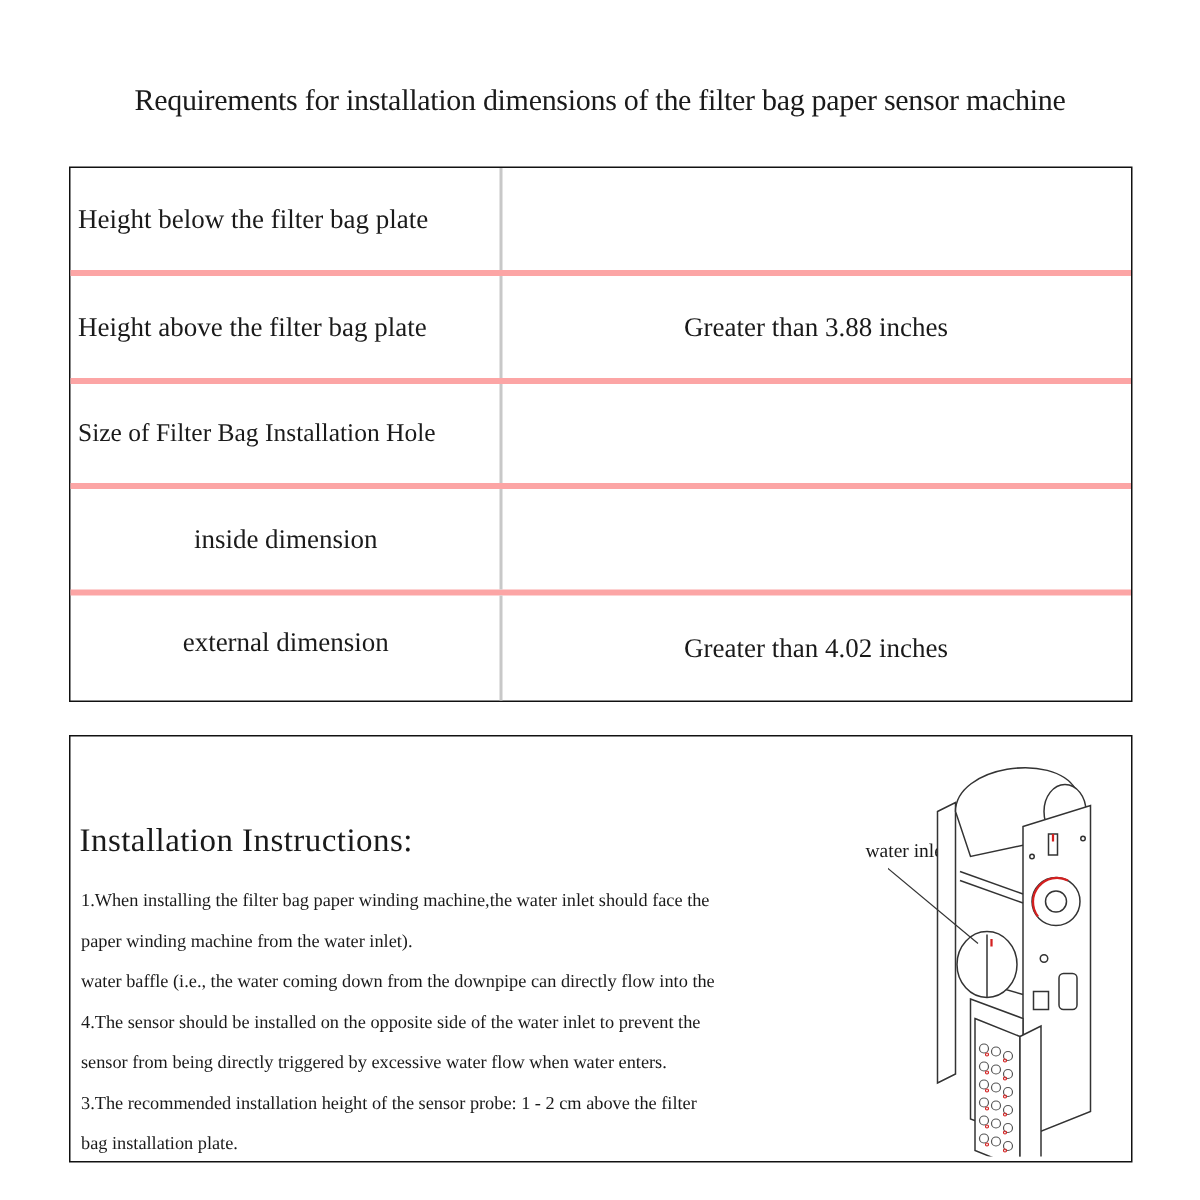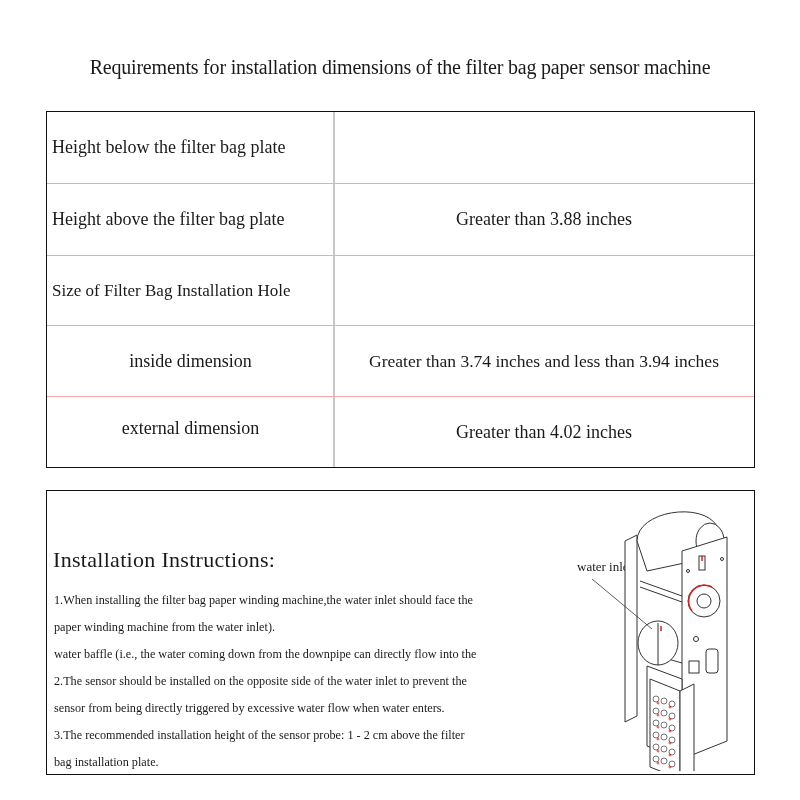--- a/index.html
+++ b/index.html
@@ -2,21 +2,21 @@
 <html><head>
 <meta charset="utf-8">
 <style>
   html, body { margin: 0; padding: 0; background: #ffffff; }
   body { width: 800px; height: 800px; position: relative; overflow: hidden;
          font-family: "Liberation Serif", "DejaVu Serif", serif; color: #1a1a1a; }
   .title { position: absolute; left: 0; top: 56px; width: 800px; text-align: center;
            font-size: 20px; letter-spacing: -0.2px; }
   .spec-table { position: absolute; left: 46px; top: 111px; width: 709px; height: 357px;
                 border: 1px solid #111; box-sizing: border-box; }
-  .row { position: absolute; left: 0; width: 100%; box-sizing: border-box; border-bottom: 1px solid #fca5a5; }
+  .row { position: absolute; left: 0; width: 100%; box-sizing: border-box; border-bottom: 4px solid #fca5a5; }
   .row.last { border-bottom: none; }
   .cell { position: absolute; top: 0; height: 100%; display: flex; align-items: center;
           font-size: 18px; box-sizing: border-box; }
   .cell.label { left: 0; width: 287px; padding-left: 5px; }
   .cell.label.center { justify-content: center; padding-left: 0; }
   .cell.value { left: 287px; right: 0; justify-content: center; }
   .divider { position: absolute; left: 286px; top: 0; width: 2px; height: 100%; background: #c8c8c8; }
   .instr-box { position: absolute; left: 46px; top: 490px; width: 709px; height: 285px;
                border: 1.5px solid #111; box-sizing: border-box; }
   .instr-title { position: absolute; left: 6px; top: 56px; font-size: 22px; letter-spacing: 0.3px; }
@@ -41,36 +41,35 @@
     <div class="cell value">Greater than 3.88 inches</div>
   </div>
   <div class="row" style="top:144px;height:70px;text-align:center;">
     <div class="cell label" style="font-size:17px;">Size of Filter Bag Installation Hole</div>
     <div class="divider"></div>
     <div class="cell value"></div>
   </div>
   <div class="row" style="top:214px;height:71px;">
     <div class="cell label center">inside dimension</div>
     <div class="divider"></div>
-    <div class="cell value" style="font-size:17.5px;">Greater than 3.74 inches and less than 3.94 inches</div>
   </div>
   <div class="row last" style="top:285px;height:70px;">
     <div class="cell label center" style="padding-bottom:8px;">external dimension</div>
     <div class="divider"></div>
     <div class="cell value">Greater than 4.02 inches</div>
   </div>
 </div>
 
 <div class="instr-box">
   <div class="instr-title">Installation Instructions:</div>
   <div class="instr-body">
     <p>1.When installing the filter bag paper winding machine,the water inlet should face the</p>
     <p>paper winding machine from the water inlet).</p>
     <p>water baffle (i.e., the water coming down from the downpipe can directly flow into the</p>
-    <p>2.The sensor should be installed on the opposite side of the water inlet to prevent the</p>
+    <p>4.The sensor should be installed on the opposite side of the water inlet to prevent the</p>
     <p>sensor from being directly triggered by excessive water flow when water enters.</p>
     <p>3.The recommended installation height of the sensor probe: 1 - 2 cm above the filter</p>
     <p>bag installation plate.</p>
   </div>
 
   <div class="inlet-label">water inlet</div>
 
   <svg class="machine" viewBox="0 0 160 270">
     <g fill="#ffffff" stroke="#333" stroke-width="1">
 

